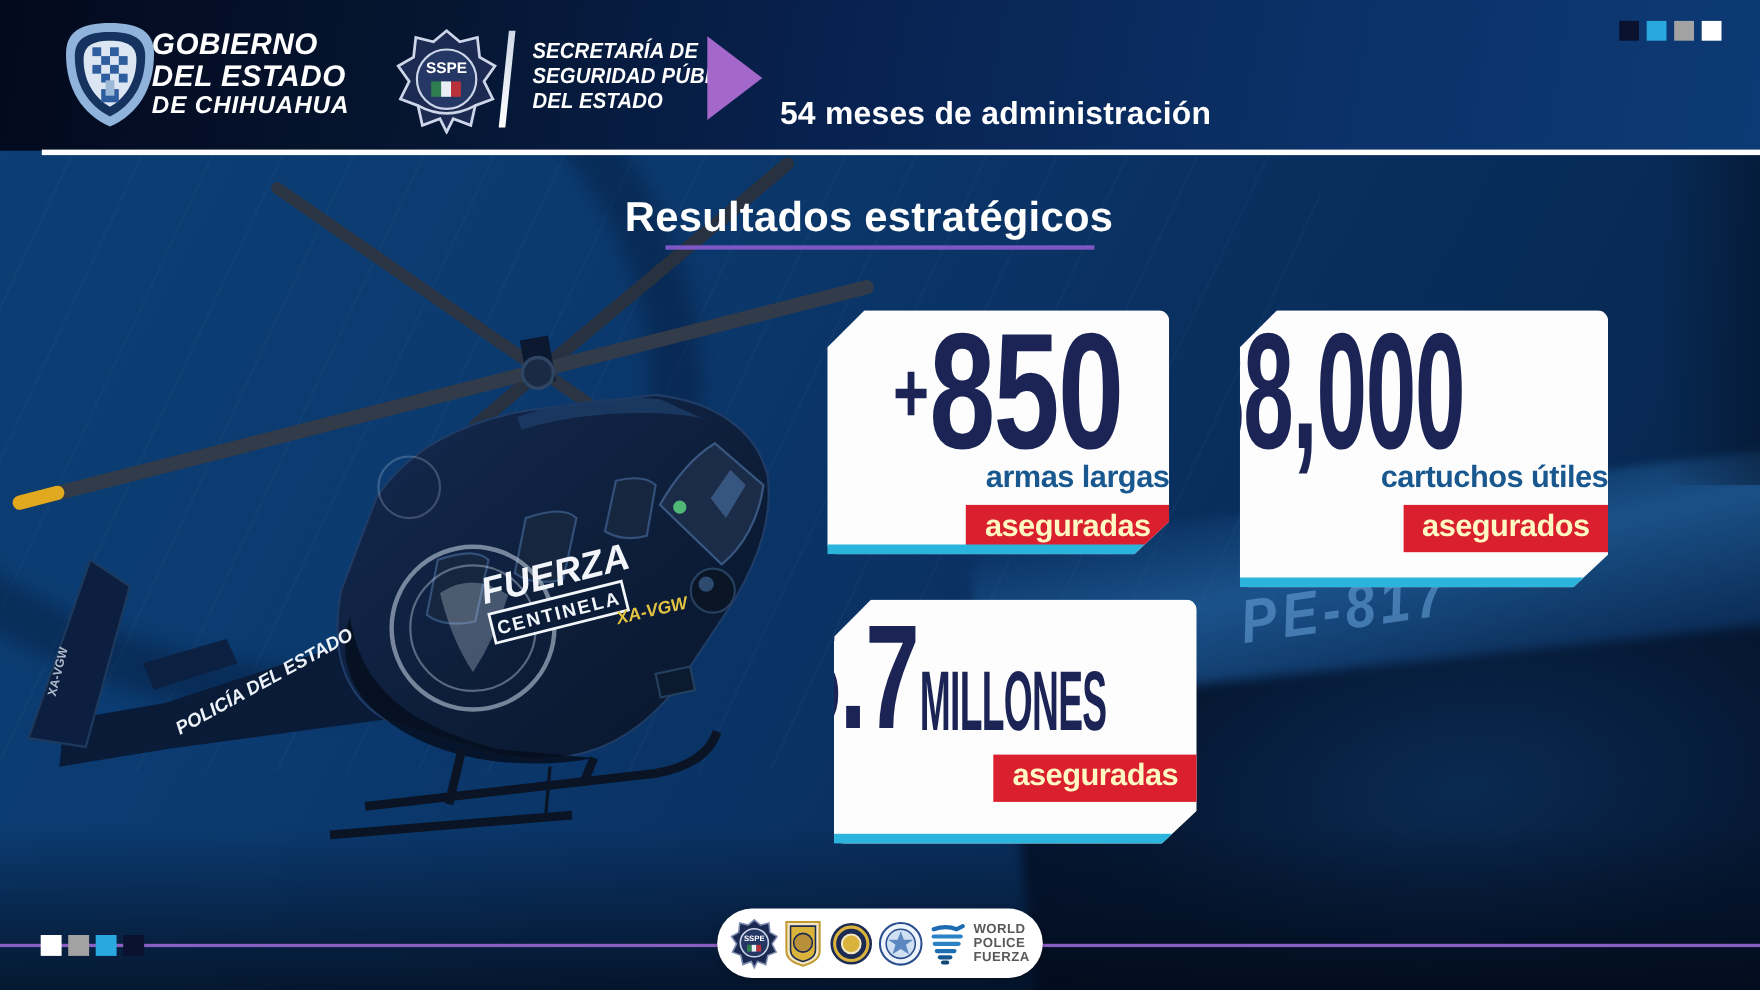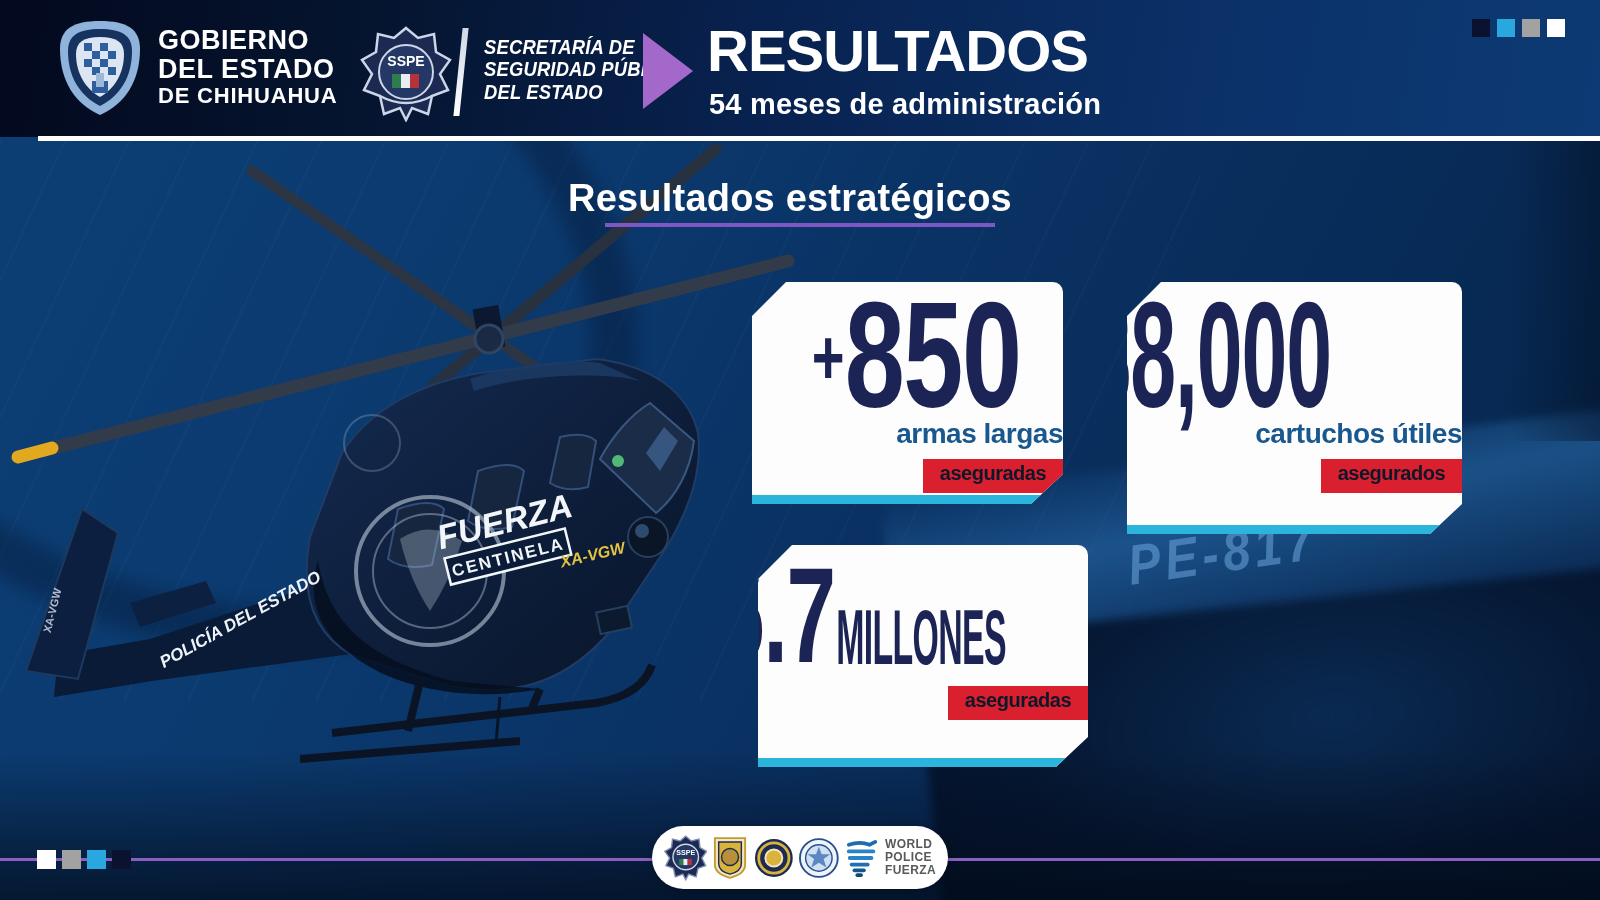--- a/index.html
+++ b/index.html
@@ -3,21 +3,21 @@
 <meta charset="utf-8">
 <style>
   html,body{margin:0;padding:0;background:#02060f;}
   .slide{position:relative;width:1600px;height:900px;overflow:hidden;
          font-family:"Liberation Sans",sans-serif;
          background:linear-gradient(118deg,#0c3f75 0%,#0b3a6f 30%,#0a3162 55%,#072a55 78%,#062347 100%);}
   
   .header{position:absolute;left:0;top:0;width:1600px;height:137px;z-index:10;
           background:linear-gradient(100deg,#03091e 0%,#05142e 22%,#082250 48%,#0b3168 75%,#0d3a74 100%);}
   .header-line{position:absolute;left:38px;top:136px;width:1562px;height:5px;background:#ffffff;z-index:11;}
-  .gov-text{position:absolute;left:158px;top:27px;color:#fff;font-weight:bold;line-height:1;}
+  .gov-text{position:absolute;left:138px;top:27px;color:#fff;font-weight:bold;line-height:1;font-style:italic;}
   .gov-text .l1,.gov-text .l2{font-size:27px;letter-spacing:.5px;margin-bottom:2px;}
   .gov-text .l3{font-size:22px;letter-spacing:.8px;margin-top:1px;}
   .divider{position:absolute;left:458px;top:28px;width:6px;height:88px;background:linear-gradient(180deg,#cfd8e6,#ffffff);transform:skewX(-6deg);}
   .secretariat{position:absolute;left:484px;top:36px;color:#fff;font-weight:bold;font-style:italic;
                font-size:20px;line-height:1.12;transform:scaleX(.92);transform-origin:left top;letter-spacing:.2px;}
   .arrow{position:absolute;left:643px;top:33px;width:0;height:0;
          border-top:38px solid transparent;border-bottom:38px solid transparent;border-left:50px solid #a368c9;}
   .page-title{position:absolute;left:707px;top:22px;color:#fff;font-weight:800;font-size:58px;letter-spacing:-1px;line-height:1;}
   .page-subtitle{position:absolute;left:709px;top:88px;color:#fff;font-size:29px;font-weight:bold;letter-spacing:.2px;}
   .corner-squares{position:absolute;left:1472px;top:19px;display:flex;gap:7px;}
@@ -55,21 +55,21 @@
   .card3{left:758px;top:404px;width:330px;height:222px;}
   .strip{position:absolute;left:0;right:0;bottom:0;height:9px;background:#2cb5dc;}
   .num{white-space:nowrap;color:#1b2455;font-weight:bold;line-height:.84;letter-spacing:-2px;}
   .card1 .num{font-size:150px;transform:scaleX(.72);}
   .card2 .num{font-size:150px;transform:scaleX(.55);}
   .card3 .num{font-size:135px;transform:scaleX(.66);line-height:.9;}
   .num .plus{font-size:.52em;vertical-align:.3em;letter-spacing:0;}
   .num .suffix{display:inline-block;font-size:.38em;letter-spacing:-1px;vertical-align:baseline;
                transform:scaleY(1.5);transform-origin:50% 78%;margin-left:2px;}
   .lbl{margin-top:0;color:#19588f;font-size:28px;font-weight:bold;letter-spacing:-.5px;}
-  .badge{margin-top:9px;background:#da202e;color:#0f172a;font-size:20px;font-weight:bold;
+  .badge{margin-top:9px;background:#da202e;color:#fef9c3;font-size:28px;font-weight:bold;
          padding:3px 17px 8px;letter-spacing:-.5px;}
   
   .accent-line{position:absolute;left:0;top:858px;width:1600px;height:3px;background:#8a5fc2;z-index:12;}
   .footer-squares{position:absolute;left:37px;top:850px;display:flex;gap:6px;z-index:13;}
   .footer-squares span{width:19px;height:19px;display:block;}
   .pill{position:absolute;left:652px;top:826px;width:296px;height:63px;background:#fff;border-radius:32px;
         z-index:13;display:flex;align-items:center;gap:6px;padding:0 12px;box-sizing:border-box;
         box-shadow:0 2px 6px rgba(0,0,0,.25);}
   .wps-text{color:#58595b;font-size:12px;font-weight:bold;line-height:1.1;letter-spacing:.4px;}
 </style>
@@ -117,21 +117,20 @@
     <div class="divider"></div>
 
     <div class="secretariat">
       <div>SECRETARÍA DE</div>
       <div>SEGURIDAD PÚBLICA</div>
       <div>DEL ESTADO</div>
     </div>
 
     <div class="arrow"></div>
 
-    <div class="page-title">RESULTADOS</div>
     <div class="page-subtitle">54 meses de administración</div>
 
     <div class="corner-squares">
       <span class="sq-navy"></span>
       <span class="sq-blue"></span>
       <span class="sq-gray"></span>
       <span class="sq-white"></span>
     </div>
   </div>
   <div class="header-line"></div>

